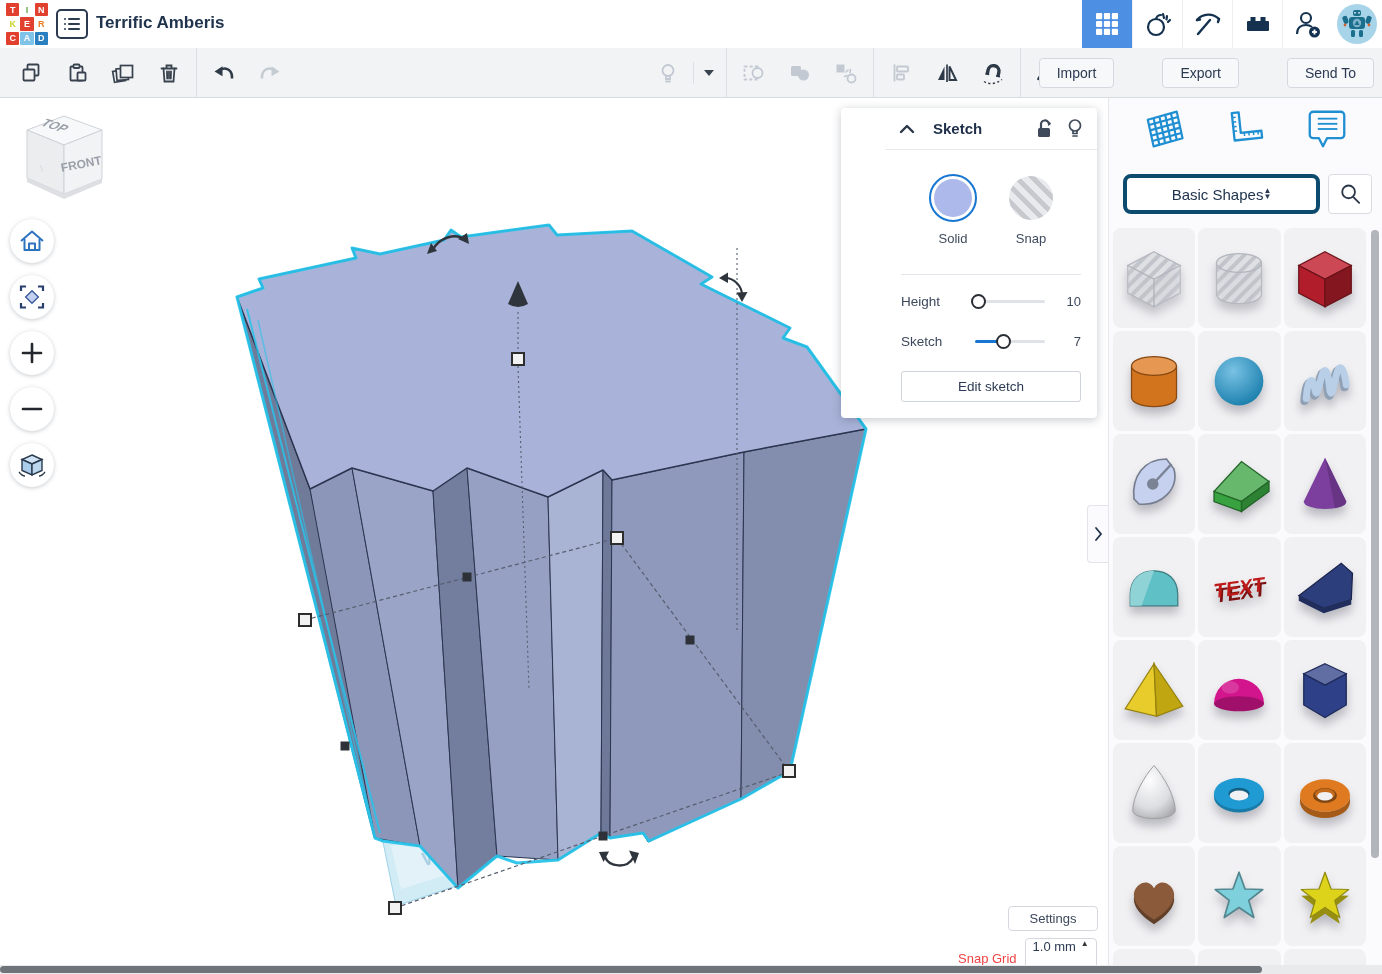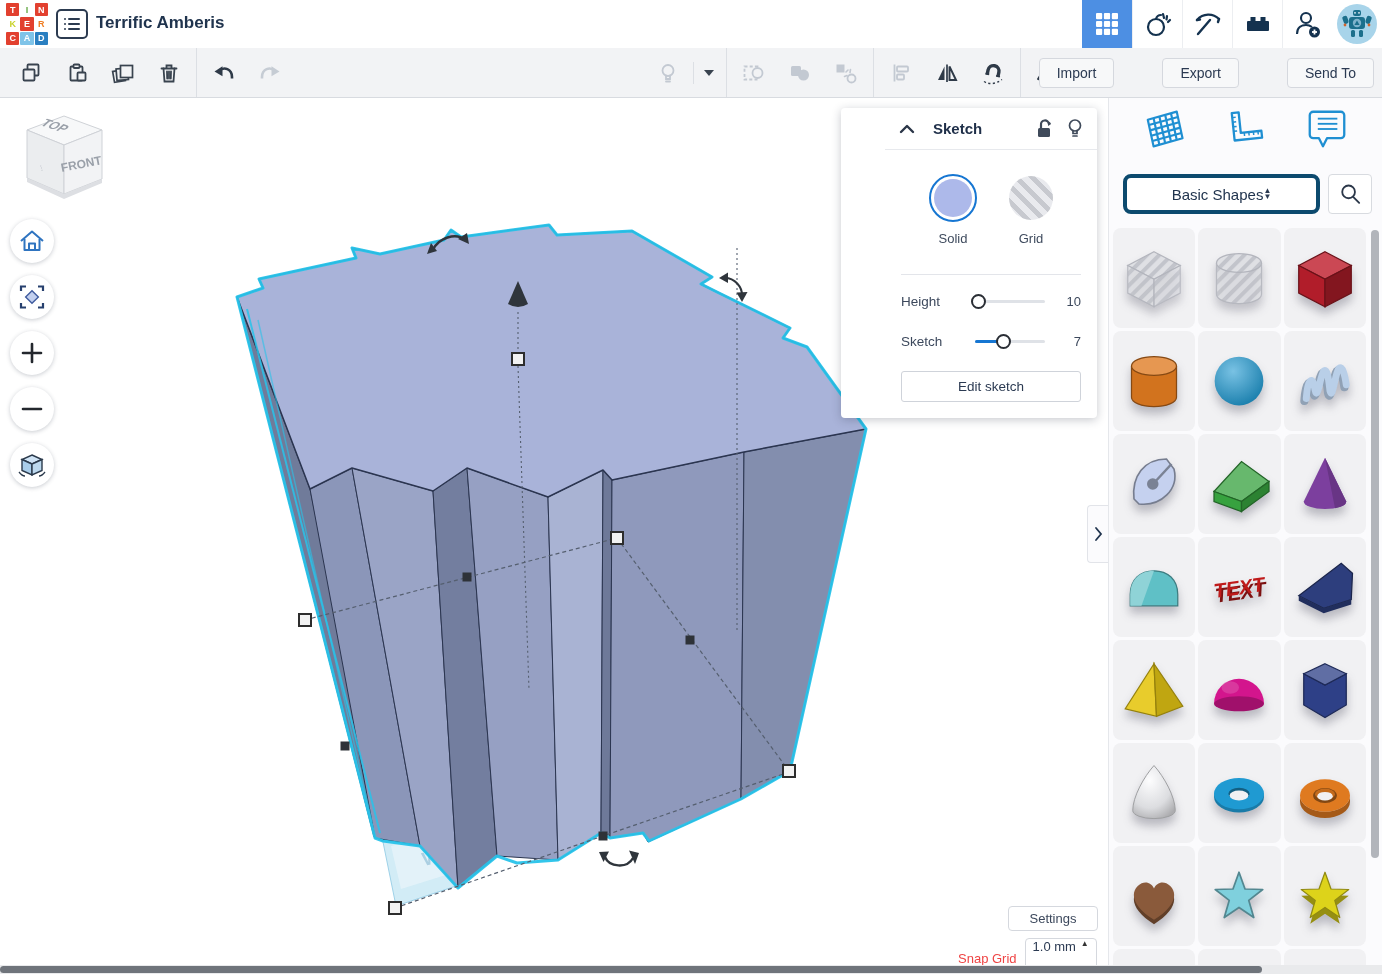--- a/index.html
+++ b/index.html
@@ -519,21 +519,21 @@
       <div class="sp-body">
         <div class="opt-row">
           <div class="opt">
             <div class="optc-solid">
                 <div class="inner"></div>
               </div>
             <div class="opt-lbl">Solid</div>
           </div>
           <div class="opt">
             <div class="optc-hole"></div>
-            <div class="opt-lbl">Grid</div>
+            <div class="opt-lbl">Snap</div>
           </div>
         </div>
         <div class="sp-div"></div>
         <div class="srow">
           <span class="lbl">Height</span>
           <div class="track">
             <div class="knob" style="left:5%;"></div>
           </div>
           <span class="val">10</span>
         </div>

